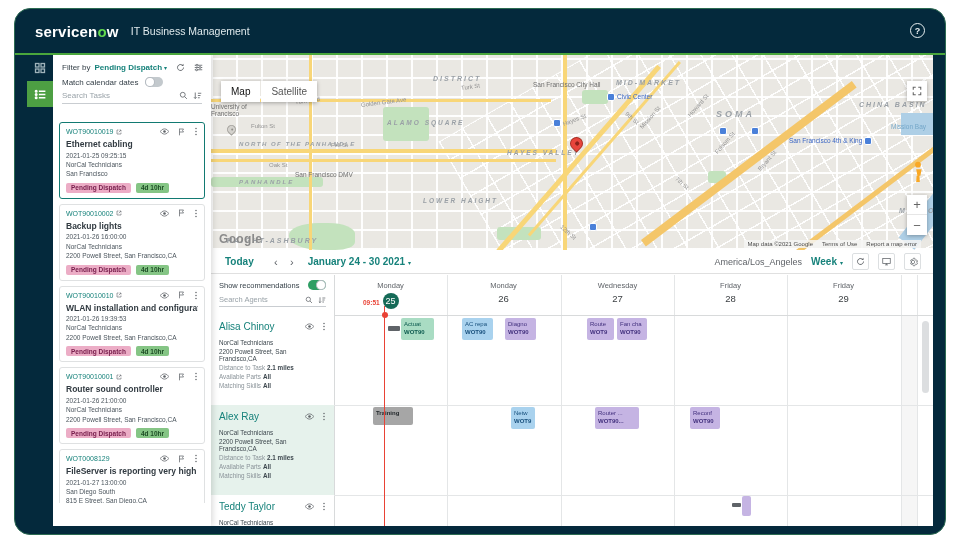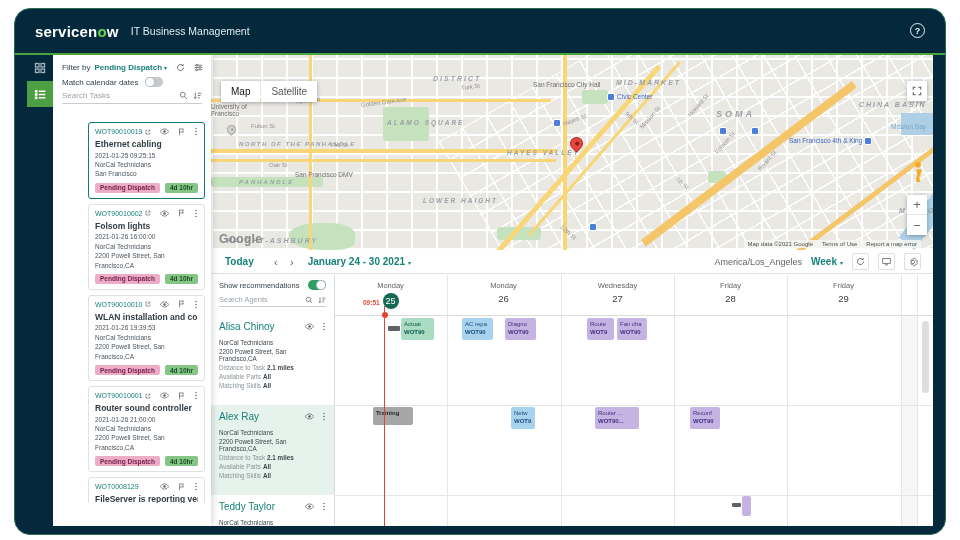--- a/index.html
+++ b/index.html
@@ -31,21 +31,21 @@
   .t-filter-val::after { content:"▾"; font-size:6px; margin-left:2px; }
   .t-sp { flex:1; }
   .t-row2 { display:flex; align-items:center; gap:6px; padding:3px 8px 2px 9px; font-size:8px; color:#37424a; }
   .toggle { width:18px; height:10px; border-radius:5px; background:#c3c9cd; position:relative; }
   .toggle .knob { position:absolute; left:0px; top:-0.5px; width:10px; height:10.5px; background:#fff; border:1px solid #b4bac0; border-radius:50%; }
   .toggle.on { background:#2e9e64; }
   .toggle.on .knob { left:auto; right:0; }
   .t-search { display:flex; align-items:center; gap:5px; margin:2px 9px 0 9px; border-bottom:1px solid #c9cdd1; padding-bottom:3px; }
   .t-search input { border:0; outline:0; flex:1; font-size:8px; color:#37424a; width:60px; background:transparent; }
   .t-search input::placeholder { color:#9aa3a9; }
-  .cards { position:absolute; left:0; right:0; top:64px; bottom:23px; overflow:hidden; padding-top:3px;margin-left:29px; }
+  .cards { position:absolute; left:0; right:0; top:64px; bottom:23px; overflow:hidden; padding-top:3px; }
   .card { position:relative; margin:0 6px 5px 6px; border:1px solid #dfe1e2; border-radius:3px; background:#fff; padding:4px 6px 5px 6px; }
   .card.selected { border:1.6px solid #127a72; }
   .c-top { display:flex; align-items:center; gap:3px; }
   .c-num { font-size:7px; color:#17827b; }
   .c-top .sp { flex:1; }
   .c-title { font-size:8.5px; font-weight:700; color:#323b42; margin-top:3px; white-space:nowrap; overflow:hidden; }
   .c-meta { font-size:6.5px; color:#4a545c; line-height:1.45; margin-top:1.5px; }
   .c-badges { display:flex; gap:5px; margin-top:4px; }
   .badge { font-size:6.5px; font-weight:700; padding:1.5px 5px; border-radius:2px; white-space:nowrap; }
   .badge:empty { display:none; }
@@ -313,21 +313,21 @@
             <span style="margin-left:6px;">
                   <svg width="4" height="9" viewBox="0 0 6 24">
                     <g fill="#5f6368">
                       <circle cx="3" cy="4" r="2"></circle>
                       <circle cx="3" cy="12" r="2"></circle>
                       <circle cx="3" cy="20" r="2"></circle>
                     </g>
                   </svg>
                 </span>
           </div>
-          <div class="c-title">Folsom lights</div>
+          <div class="c-title">Backup lights</div>
           <div class="c-meta">
             <div>2021-01-26 16:00:00</div>
             <div>NorCal Technicians</div>
             <div>2200 Powell Street, San Francisco,CA</div>
           </div>
           <div class="c-badges">
             <span class="badge pink">Pending Dispatch</span>
             <span class="badge green">4d 10hr</span>
           </div>
         </div>

